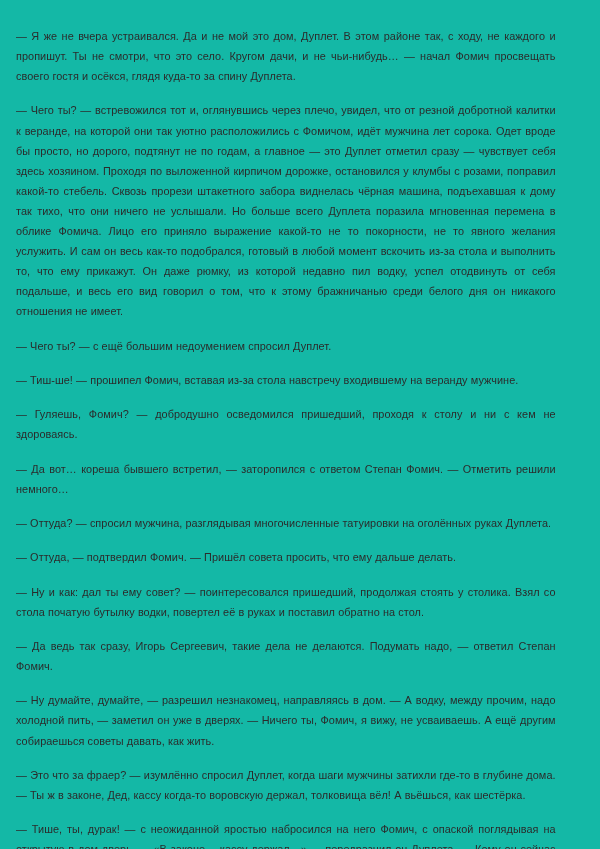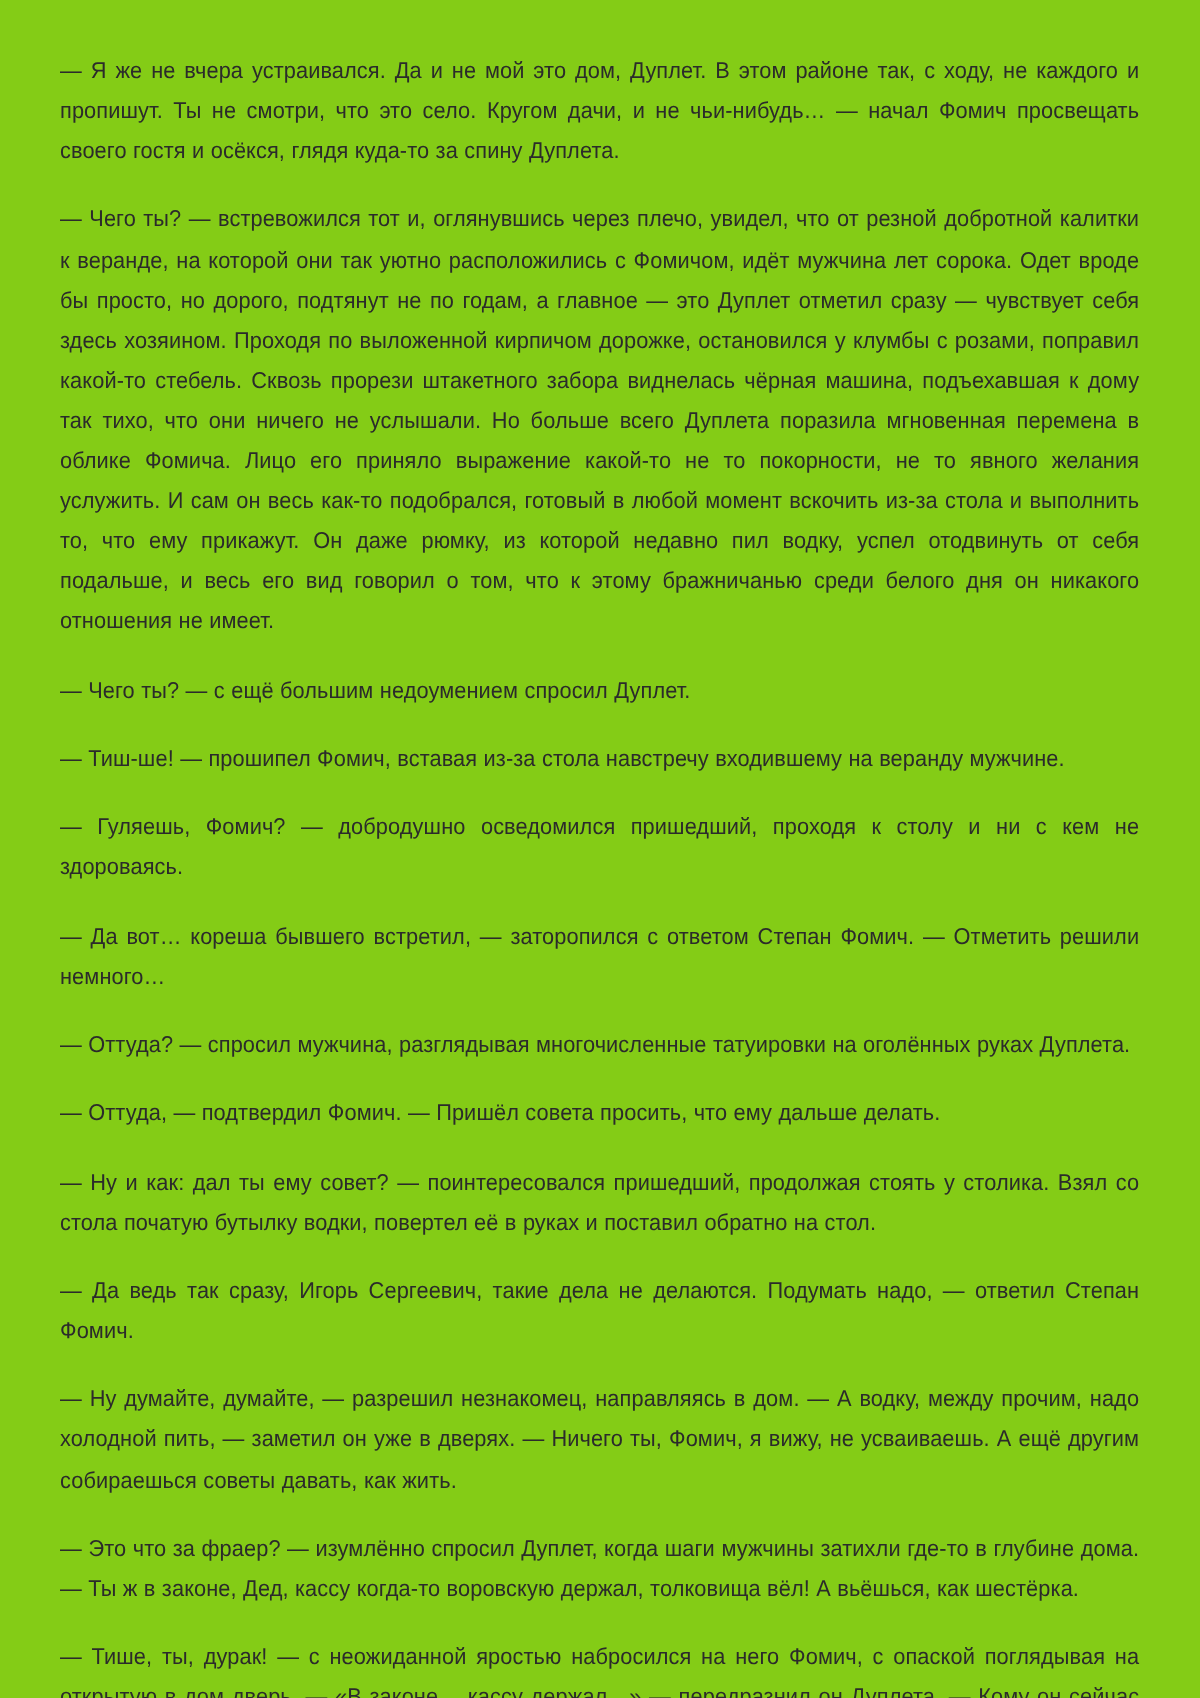--- a/index.html
+++ b/index.html
@@ -13,22 +13,22 @@
     height: 849px;
     overflow: hidden;
     font-family: "Liberation Sans", "DejaVu Sans", sans-serif;
     color: #2b2b2b;
     -webkit-font-smoothing: antialiased;
   }
   .page {
     box-sizing: border-box;
     width: 600px;
     height: 849px;
-    background: #84cc16;
-    padding: 26px 30px 0 30px;
+    background: #14b8a6;
+    padding: 26px 30px 0 16px;
   }
   .body-text {
     width: 540px;
   }
   p.para {
     margin: 0 0 0 0;
     padding: 0;
     font-size: 11.4px;
     line-height: 20.1px;
     text-align: justify;

